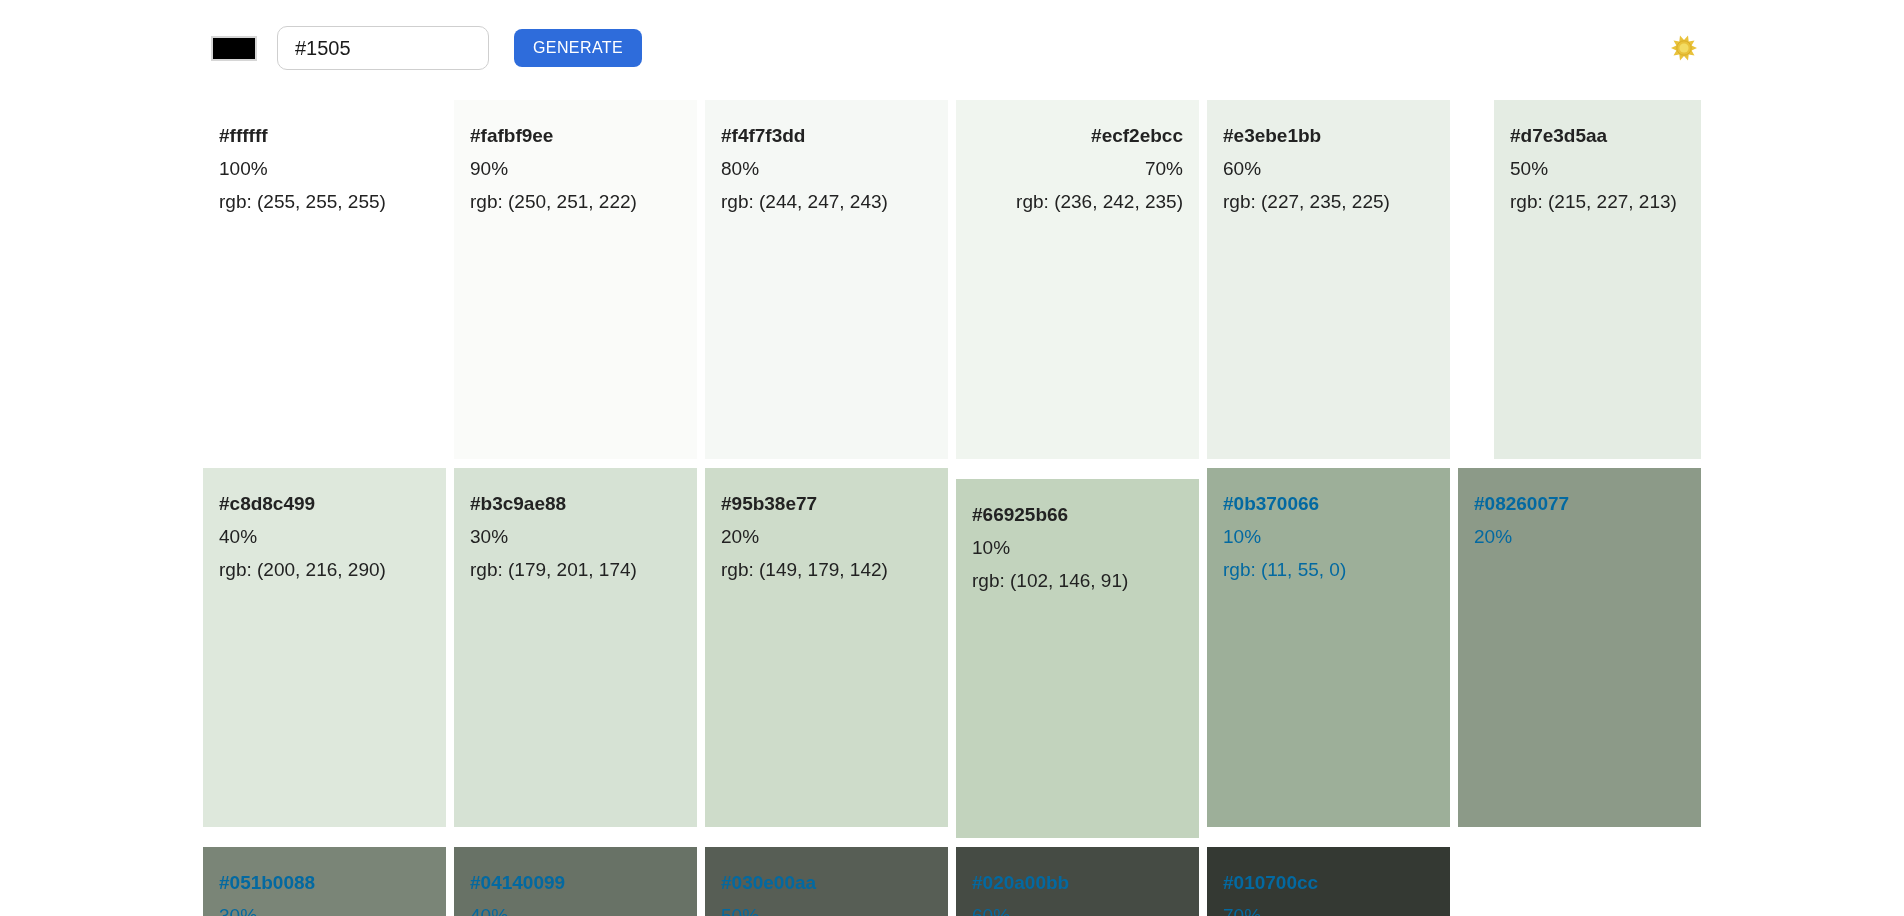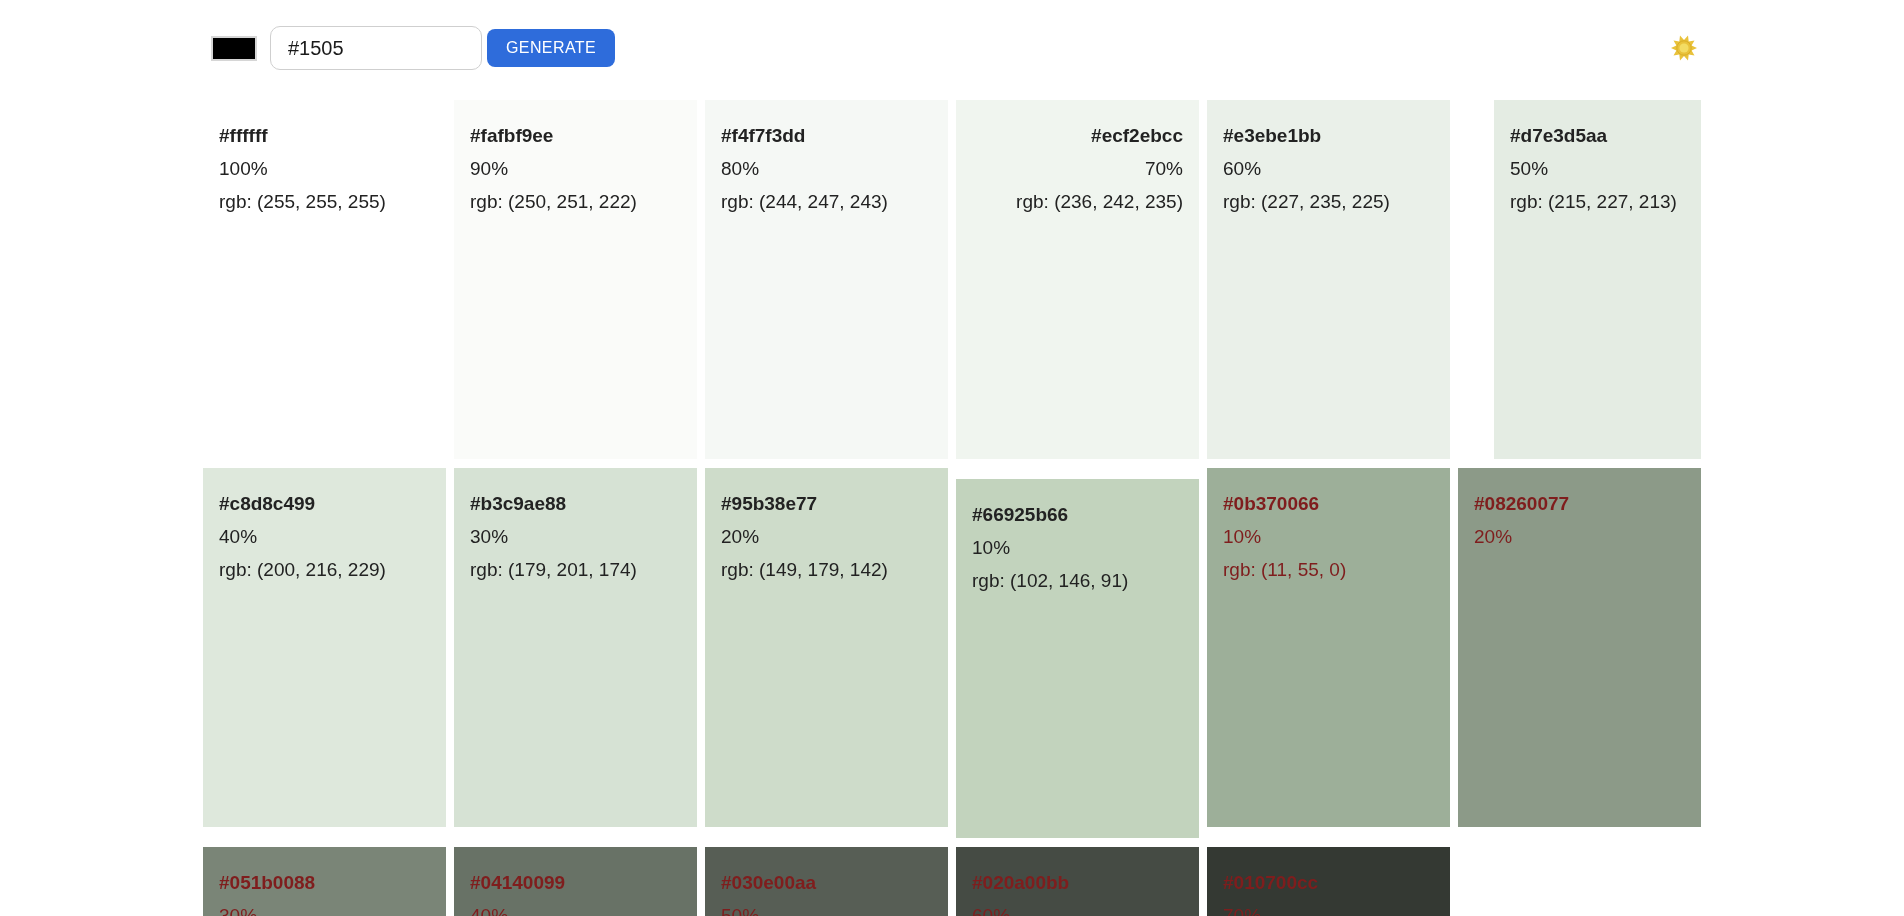--- a/index.html
+++ b/index.html
@@ -17,32 +17,32 @@
     display: flex; align-items: center;
     padding-top: 26px; height: 70px;
   }
   .swatch {
     width: 46px; height: 25px;
     margin-left: 8px;
     border: 2px solid #d6d6d6;
     background: #000;
   }
   .hex-input {
-    margin-left: 13px;
+    margin-left: 20px;
     width: 212px; height: 44px;
     border: 1px solid #cfcfcf;
     border-radius: 10px;
     padding: 0 17px;
     font-size: 20px; color: #1a1a1a;
     font-family: "Liberation Sans", "DejaVu Sans", sans-serif;
     outline: none;
     background: #fff;
   }
   .generate-btn {
-    margin-left: 5px;
+    margin-left: 25px;
     height: 38px;
     padding: 0 19px;
     border: none; border-radius: 8px;
     color: #ffffff;
     font-size: 16px; letter-spacing: 0.4px;
     font-family: "Liberation Sans", "DejaVu Sans", sans-serif;
     cursor: pointer;
     background: #2e6cdb;
   }
   .theme-toggle {
@@ -58,21 +58,21 @@
     display: grid;
     grid-template-columns: repeat(6, 1fr);
     gap: 9px 8px;
   }
   .card {
     height: 359px;
     padding: 21px 16px;
     color: #222222;
     cursor: pointer;
   }
-  .card.light { color: #7f1d1d; }
+  .card.light { color: #0369a1; }
   .card .hex {
     font-weight: 700;
     font-size: 19px; line-height: 30px;
     margin-bottom: 3px;
   }
   .card .pct, .card .rgb {
     font-size: 19px; line-height: 30px;
     margin-bottom: 3px;
   }
 </style>
@@ -121,21 +121,21 @@
     <div class="rgb">rgb: (227, 235, 225)</div>
   </div>
       <div class="card" style="background: rgba(215, 227, 213, 0.667); margin-left: 36px;">
     <div class="hex">#d7e3d5aa</div>
     <div class="pct">50%</div>
     <div class="rgb">rgb: (215, 227, 213)</div>
   </div>
       <div class="card" style="background: rgba(200, 216, 196, 0.6);">
     <div class="hex">#c8d8c499</div>
     <div class="pct">40%</div>
-    <div class="rgb">rgb: (200, 216, 229)</div>
+    <div class="rgb">rgb: (200, 216, 290)</div>
   </div>
       <div class="card" style="background: rgba(179, 201, 174, 0.533);">
     <div class="hex">#b3c9ae88</div>
     <div class="pct">30%</div>
     <div class="rgb">rgb: (179, 201, 174)</div>
   </div>
       <div class="card" style="background: rgba(149, 179, 142, 0.467);">
     <div class="hex">#95b38e77</div>
     <div class="pct">20%</div>
     <div class="rgb">rgb: (149, 179, 142)</div>

